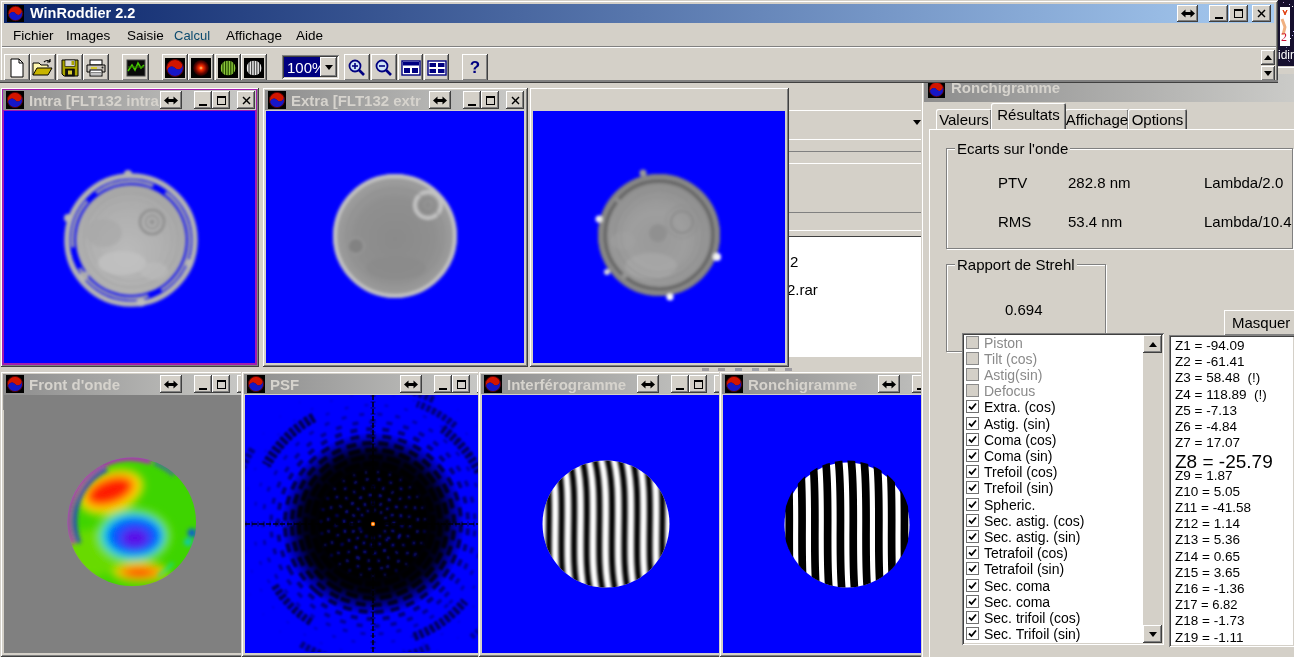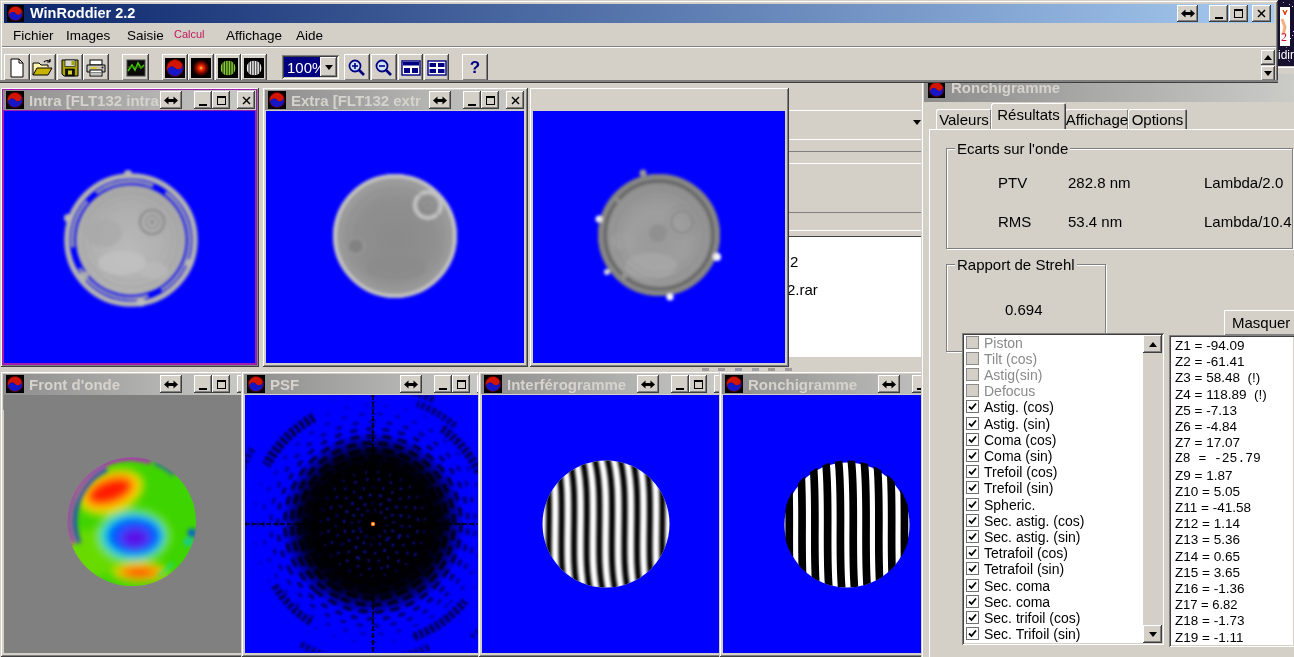--- a/index.html
+++ b/index.html
@@ -488,21 +488,21 @@
         <div class="f" style="left:22px;top:17.7px;font-size:14px;color:#8a8a8a;white-space:nowrap;">Tilt (cos)</div>
         <div class="f" style="left:4px;top:34.9px;width:13px;height:13px;background:#d4d0c8;box-shadow:inset 0 0 0 1px #8a8a8a;"></div>
         <div class="f" style="left:22px;top:33.9px;font-size:14px;color:#8a8a8a;white-space:nowrap;">Astig(sin)</div>
         <div class="f" style="left:4px;top:51.1px;width:13px;height:13px;background:#d4d0c8;box-shadow:inset 0 0 0 1px #8a8a8a;"></div>
         <div class="f" style="left:22px;top:50.1px;font-size:14px;color:#8a8a8a;white-space:nowrap;">Defocus</div>
         <div class="f" style="left:4px;top:67.3px;width:13px;height:13px;background:#fff;box-shadow:inset 0 0 0 1px #707070, inset 1px 1px 0 #404040;display:flex;align-items:center;justify-content:center;">
           <svg width="9" height="9" viewBox="0 0 9 9">
             <path d="M1 4.5 L3.5 7 L8 1.5" fill="none" stroke="#000" stroke-width="1.8"></path>
           </svg>
         </div>
-        <div class="f" style="left:22px;top:66.3px;font-size:14px;color:#000;white-space:nowrap;">Astig. (cos)</div>
+        <div class="f" style="left:22px;top:66.3px;font-size:14px;color:#000;white-space:nowrap;">Extra. (cos)</div>
         <div class="f" style="left:4px;top:83.5px;width:13px;height:13px;background:#fff;box-shadow:inset 0 0 0 1px #707070, inset 1px 1px 0 #404040;display:flex;align-items:center;justify-content:center;">
           <svg width="9" height="9" viewBox="0 0 9 9">
             <path d="M1 4.5 L3.5 7 L8 1.5" fill="none" stroke="#000" stroke-width="1.8"></path>
           </svg>
         </div>
         <div class="f" style="left:22px;top:82.5px;font-size:14px;color:#000;white-space:nowrap;">Astig. (sin)</div>
         <div class="f" style="left:4px;top:99.7px;width:13px;height:13px;background:#fff;box-shadow:inset 0 0 0 1px #707070, inset 1px 1px 0 #404040;display:flex;align-items:center;justify-content:center;">
           <svg width="9" height="9" viewBox="0 0 9 9">
             <path d="M1 4.5 L3.5 7 L8 1.5" fill="none" stroke="#000" stroke-width="1.8"></path>
           </svg>
@@ -590,21 +590,21 @@
         </div>
       </div>
       <div class="f" style="left:248px;top:269px;width:126px;height:312px;background:#fff;box-shadow: inset 1px 1px 0 #808080, inset -1px -1px 0 #fff, inset 2px 2px 0 #404040, inset -2px -2px 0 #d4d0c8;">
         <div class="f" style="left:6px;top:3.0px;font-size:13.5px;white-space:nowrap;">Z1 = -94.09</div>
         <div class="f" style="left:6px;top:19.2px;font-size:13.5px;white-space:nowrap;">Z2 = -61.41</div>
         <div class="f" style="left:6px;top:35.4px;font-size:13.5px;white-space:nowrap;">Z3 = 58.48&nbsp;&nbsp;(!)</div>
         <div class="f" style="left:6px;top:51.6px;font-size:13.5px;white-space:nowrap;">Z4 = 118.89&nbsp;&nbsp;(!)</div>
         <div class="f" style="left:6px;top:67.8px;font-size:13.5px;white-space:nowrap;">Z5 = -7.13</div>
         <div class="f" style="left:6px;top:84.0px;font-size:13.5px;white-space:nowrap;">Z6 = -4.84</div>
         <div class="f" style="left:6px;top:100.2px;font-size:13.5px;white-space:nowrap;">Z7 = 17.07</div>
-        <div class="f" style="left:6px;top:116.4px;font-size:13px;white-space:nowrap;font-family:Liberation Mono, monospace;">Z8 = -25.79</div>
+        <div class="f" style="left:6px;top:116.4px;font-size:19px;white-space:nowrap;">Z8 = -25.79</div>
         <div class="f" style="left:6px;top:132.6px;font-size:13.5px;white-space:nowrap;">Z9 = 1.87</div>
         <div class="f" style="left:6px;top:148.8px;font-size:13.5px;white-space:nowrap;">Z10 = 5.05</div>
         <div class="f" style="left:6px;top:165.0px;font-size:13.5px;white-space:nowrap;">Z11 = -41.58</div>
         <div class="f" style="left:6px;top:181.2px;font-size:13.5px;white-space:nowrap;">Z12 = 1.14</div>
         <div class="f" style="left:6px;top:197.4px;font-size:13.5px;white-space:nowrap;">Z13 = 5.36</div>
         <div class="f" style="left:6px;top:213.6px;font-size:13.5px;white-space:nowrap;">Z14 = 0.65</div>
         <div class="f" style="left:6px;top:229.8px;font-size:13.5px;white-space:nowrap;">Z15 = 3.65</div>
         <div class="f" style="left:6px;top:246.0px;font-size:13.5px;white-space:nowrap;">Z16 = -1.36</div>
         <div class="f" style="left:6px;top:262.2px;font-size:13px;white-space:nowrap;">Z17 = 6.82</div>
         <div class="f" style="left:6px;top:278.4px;font-size:13.5px;white-space:nowrap;">Z18 = -1.73</div>
@@ -636,21 +636,21 @@
         <div style="position:absolute;left:1248px;top:1px;width:19px;height:17px;background:#d4d0c8;box-shadow: inset -1px -1px 0 #404040, inset 1px 1px 0 #fff, inset -2px -2px 0 #808080, inset 2px 2px 0 #d4d0c8;z-index:5;display:flex;align-items:center;justify-content:center;">
           <svg width="9" height="9" viewBox="0 0 9 9">
             <path d="M0.5 1.5 L1.5 0.5 L4.5 3.5 L7.5 0.5 L8.5 1.5 L5.5 4.5 L8.5 7.5 L7.5 8.5 L4.5 5.5 L1.5 8.5 L0.5 7.5 L3.5 4.5 Z" fill="#000"></path>
           </svg>
         </div>
       </div>
       <div class="f" style="left:2px;top:24px;width:1274px;height:22px;background:#d4d0c8;">
         <div class="f" style="left:11px;top:4px;font-size:13.5px;color:#000;">Fichier</div>
         <div class="f" style="left:64px;top:4px;font-size:13.5px;color:#000;">Images</div>
         <div class="f" style="left:125px;top:4px;font-size:13.5px;color:#000;">Saisie</div>
-        <div class="f" style="left:172px;top:4px;font-size:11px;color:#be185d;">Calcul</div>
+        <div class="f" style="left:172px;top:4px;font-size:13px;color:#0c4a6e;">Calcul</div>
         <div class="f" style="left:224px;top:4px;font-size:13.5px;color:#000;">Affichage</div>
         <div class="f" style="left:294px;top:4px;font-size:13.5px;color:#000;">Aide</div>
       </div>
       <div class="f" style="left:2px;top:46px;width:1274px;height:34px;background:#d4d0c8;border-top:1px solid #808080;box-shadow:inset 0 1px 0 #fff;">
         <div class="f" style="left:2px;top:7px;width:26px;height:27px;background:#d4d0c8;box-shadow: inset -1px -1px 0 #404040, inset 1px 1px 0 #fff, inset -2px -2px 0 #808080, inset 2px 2px 0 #d4d0c8;display:flex;align-items:center;justify-content:center;">
           <svg width="18" height="20" viewBox="0 0 18 20">
             <path d="M3 1 L11 1 L15 5 L15 19 L3 19 Z" fill="#fff" stroke="#000" stroke-width="1"></path>
             <path d="M11 1 L11 5 L15 5" fill="none" stroke="#000" stroke-width="1"></path>
           </svg>
         </div>

